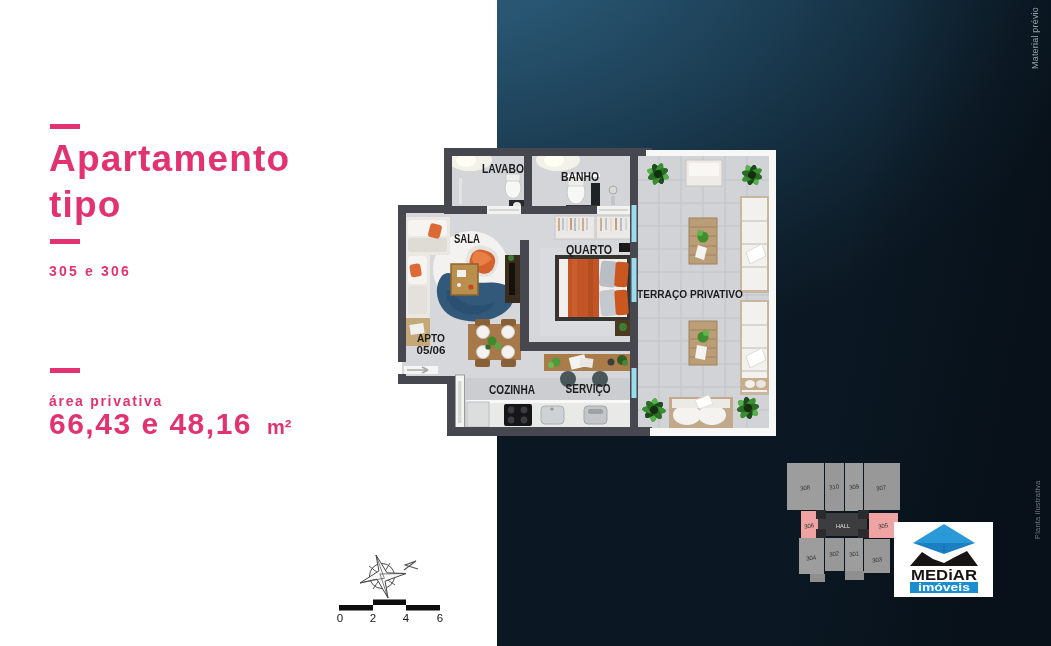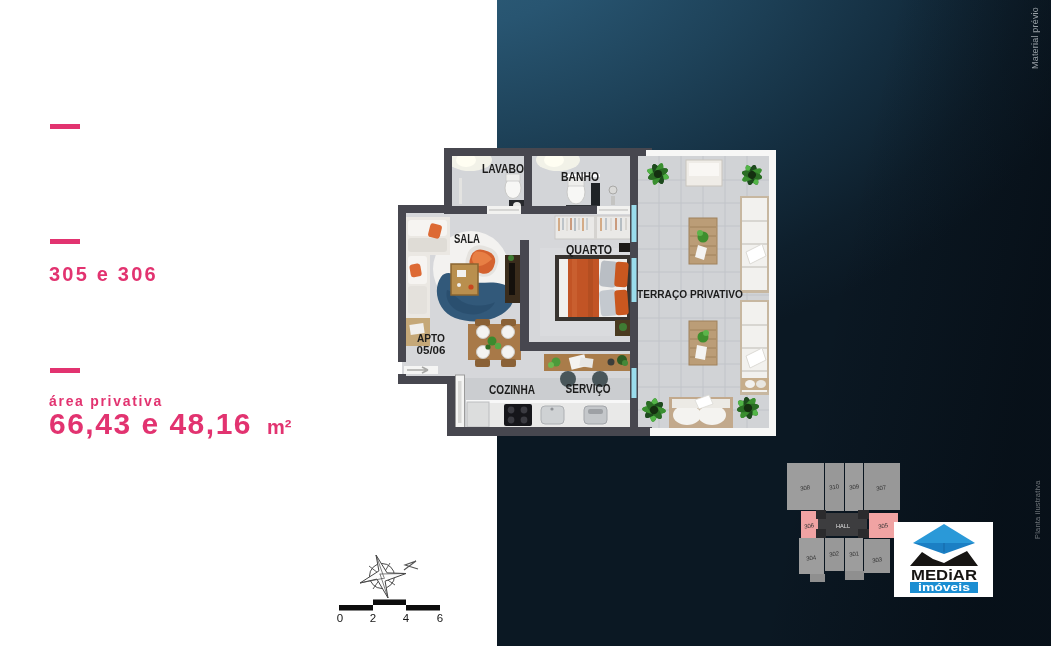--- a/index.html
+++ b/index.html
@@ -16,24 +16,25 @@
 <div class="page">
 
 <div class="darkbg"></div>
 
 <div class="vt" style="left:1030px;top:69px;font-size:9px;letter-spacing:0.2px;">Material prévio</div>
 
 <div class="vt" style="left:1033px;top:539px;font-size:7.5px;color:#6e7479;letter-spacing:0.2px;">Planta ilustrativa</div>
 
 <div class="dash" style="left:50px;top:124px;"></div>
 
+<div class="hl" style="top:136px;font-size:37px;line-height:46px;letter-spacing:1.2px;">Apartamento<br>tipo</div>
 
 <div class="dash" style="left:50px;top:239px;"></div>
 
-<div class="hl" style="top:263px;font-size:20px;letter-spacing:2.2px;">305 e 306</div>
+<div class="hl" style="top:263px;font-size:14px;letter-spacing:2.2px;">305 e 306</div>
 
 <div class="dash" style="left:50px;top:368px;"></div>
 
 <div class="hl" style="top:393px;font-size:14px;letter-spacing:1.7px;">área privativa</div>
 
 <div class="hl" style="top:407px;font-size:30px;letter-spacing:1.5px;">66,43 e 48,16<span style="font-size:20px;letter-spacing:0;margin-left:15px;">m²</span></div>
 <svg width="1051" height="646" viewBox="0 0 1051 646" style="position:absolute;left:0;top:0;" xmlns="http://www.w3.org/2000/svg">
 
 <path d="M402,206 L630,206 L630,431 L453,431 L453,378 L402,378 Z" fill="#d6d7da"></path>
 

